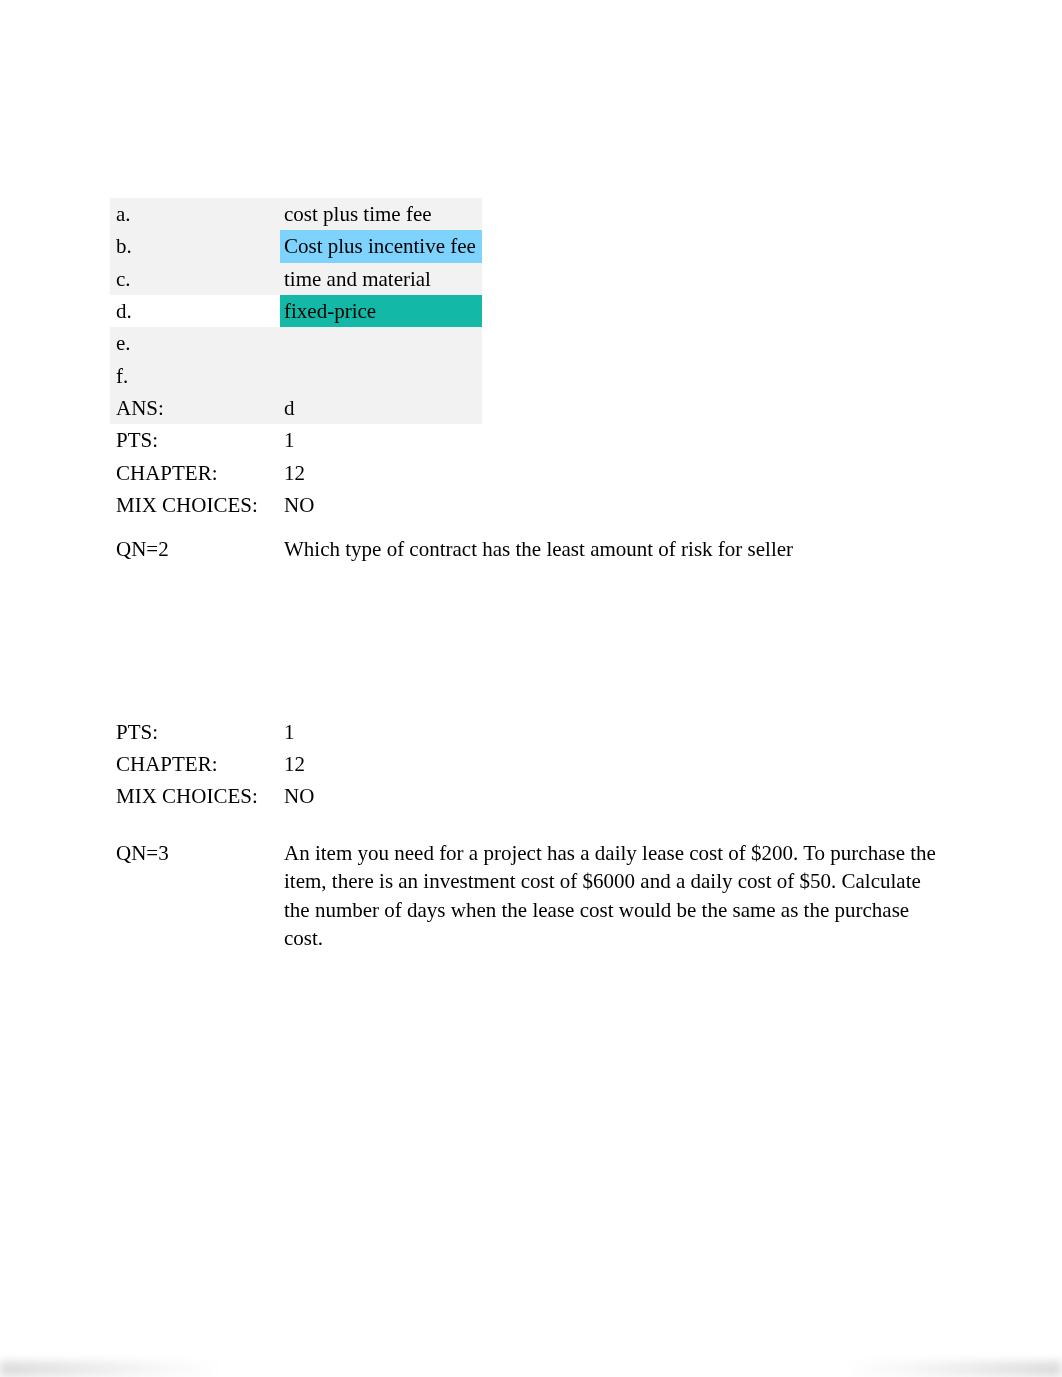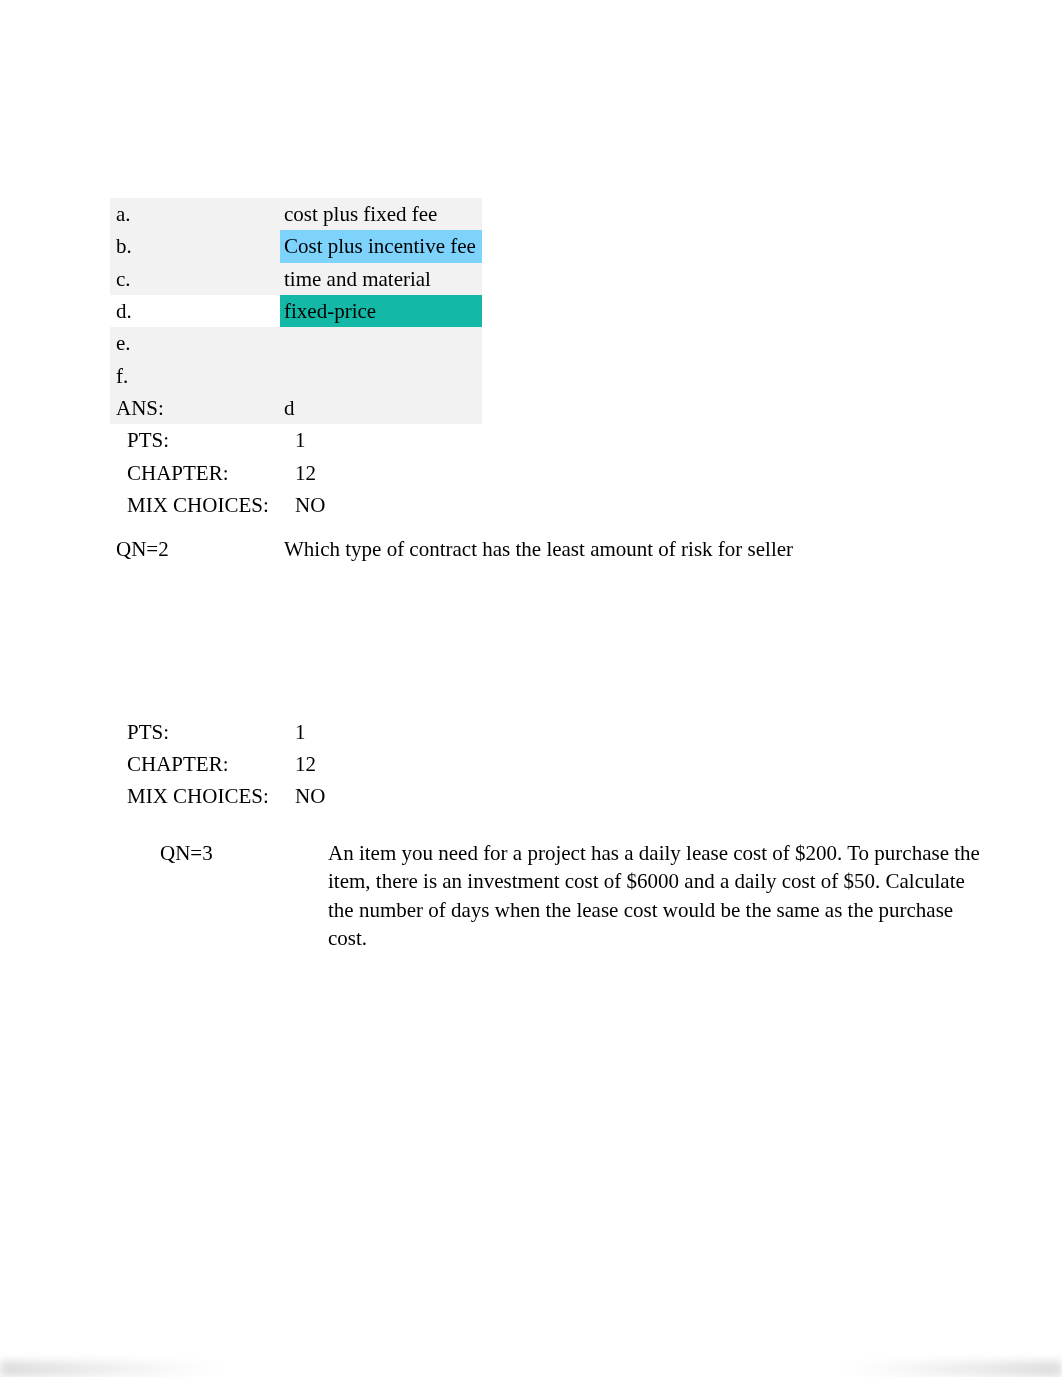--- a/index.html
+++ b/index.html
@@ -51,21 +51,20 @@
   }
   .striped-container {
     position: relative;
   }
   .content-over {
     position: relative;
     z-index: 1;
   }
   .meta-block {
     margin-top: 0px;
-    margin-left: 11px;
   }
   .spacer-big {
     height: 150px;
   }
   .page-shadow {
     position: absolute;
     left: 0;
     bottom: 0;
     width: 220px;
     height: 16px;
@@ -88,21 +87,21 @@
 <body>
 
 <div class="page">
 
 
   <div class="qblock striped-container">
 
     <div class="content-over">
       <div class="row shaded">
         <div class="cell-l">a.</div>
-        <div class="cell-r">cost plus fixed fee</div>
+        <div class="cell-r">cost plus time fee</div>
       </div>
       <div class="row shaded-alt">
         <div class="cell-l" style="background:#f2f2f2">b.</div>
         <div class="cell-r" style="background:#7dd3fc">Cost plus incentive fee</div>
       </div>
       <div class="row shaded">
         <div class="cell-l">c.</div>
         <div class="cell-r">time and material</div>
       </div>
       <div class="row shaded-alt">
@@ -156,21 +155,21 @@
     <div class="row">
       <div class="cell-l">CHAPTER:</div>
       <div class="cell-r">12</div>
     </div>
     <div class="row">
       <div class="cell-l">MIX CHOICES:</div>
       <div class="cell-r">NO</div>
     </div>
   </div>
 
-  <div class="qblock" style="margin-top:24px;margin-left:44px;">
+  <div class="qblock" style="margin-top:24px;">
     <div class="row">
       <div class="cell-l">QN=3</div>
       <div class="cell-r">An item you need for a project has a daily lease cost of $200. To purchase the item, there is an investment cost of $6000 and a daily cost of $50. Calculate the number of days when the lease cost would be the same as the purchase cost.</div>
     </div>
   </div>
 
   <div class="page-shadow"></div>
   <div class="page-shadow-r"></div>
 </div>
 

